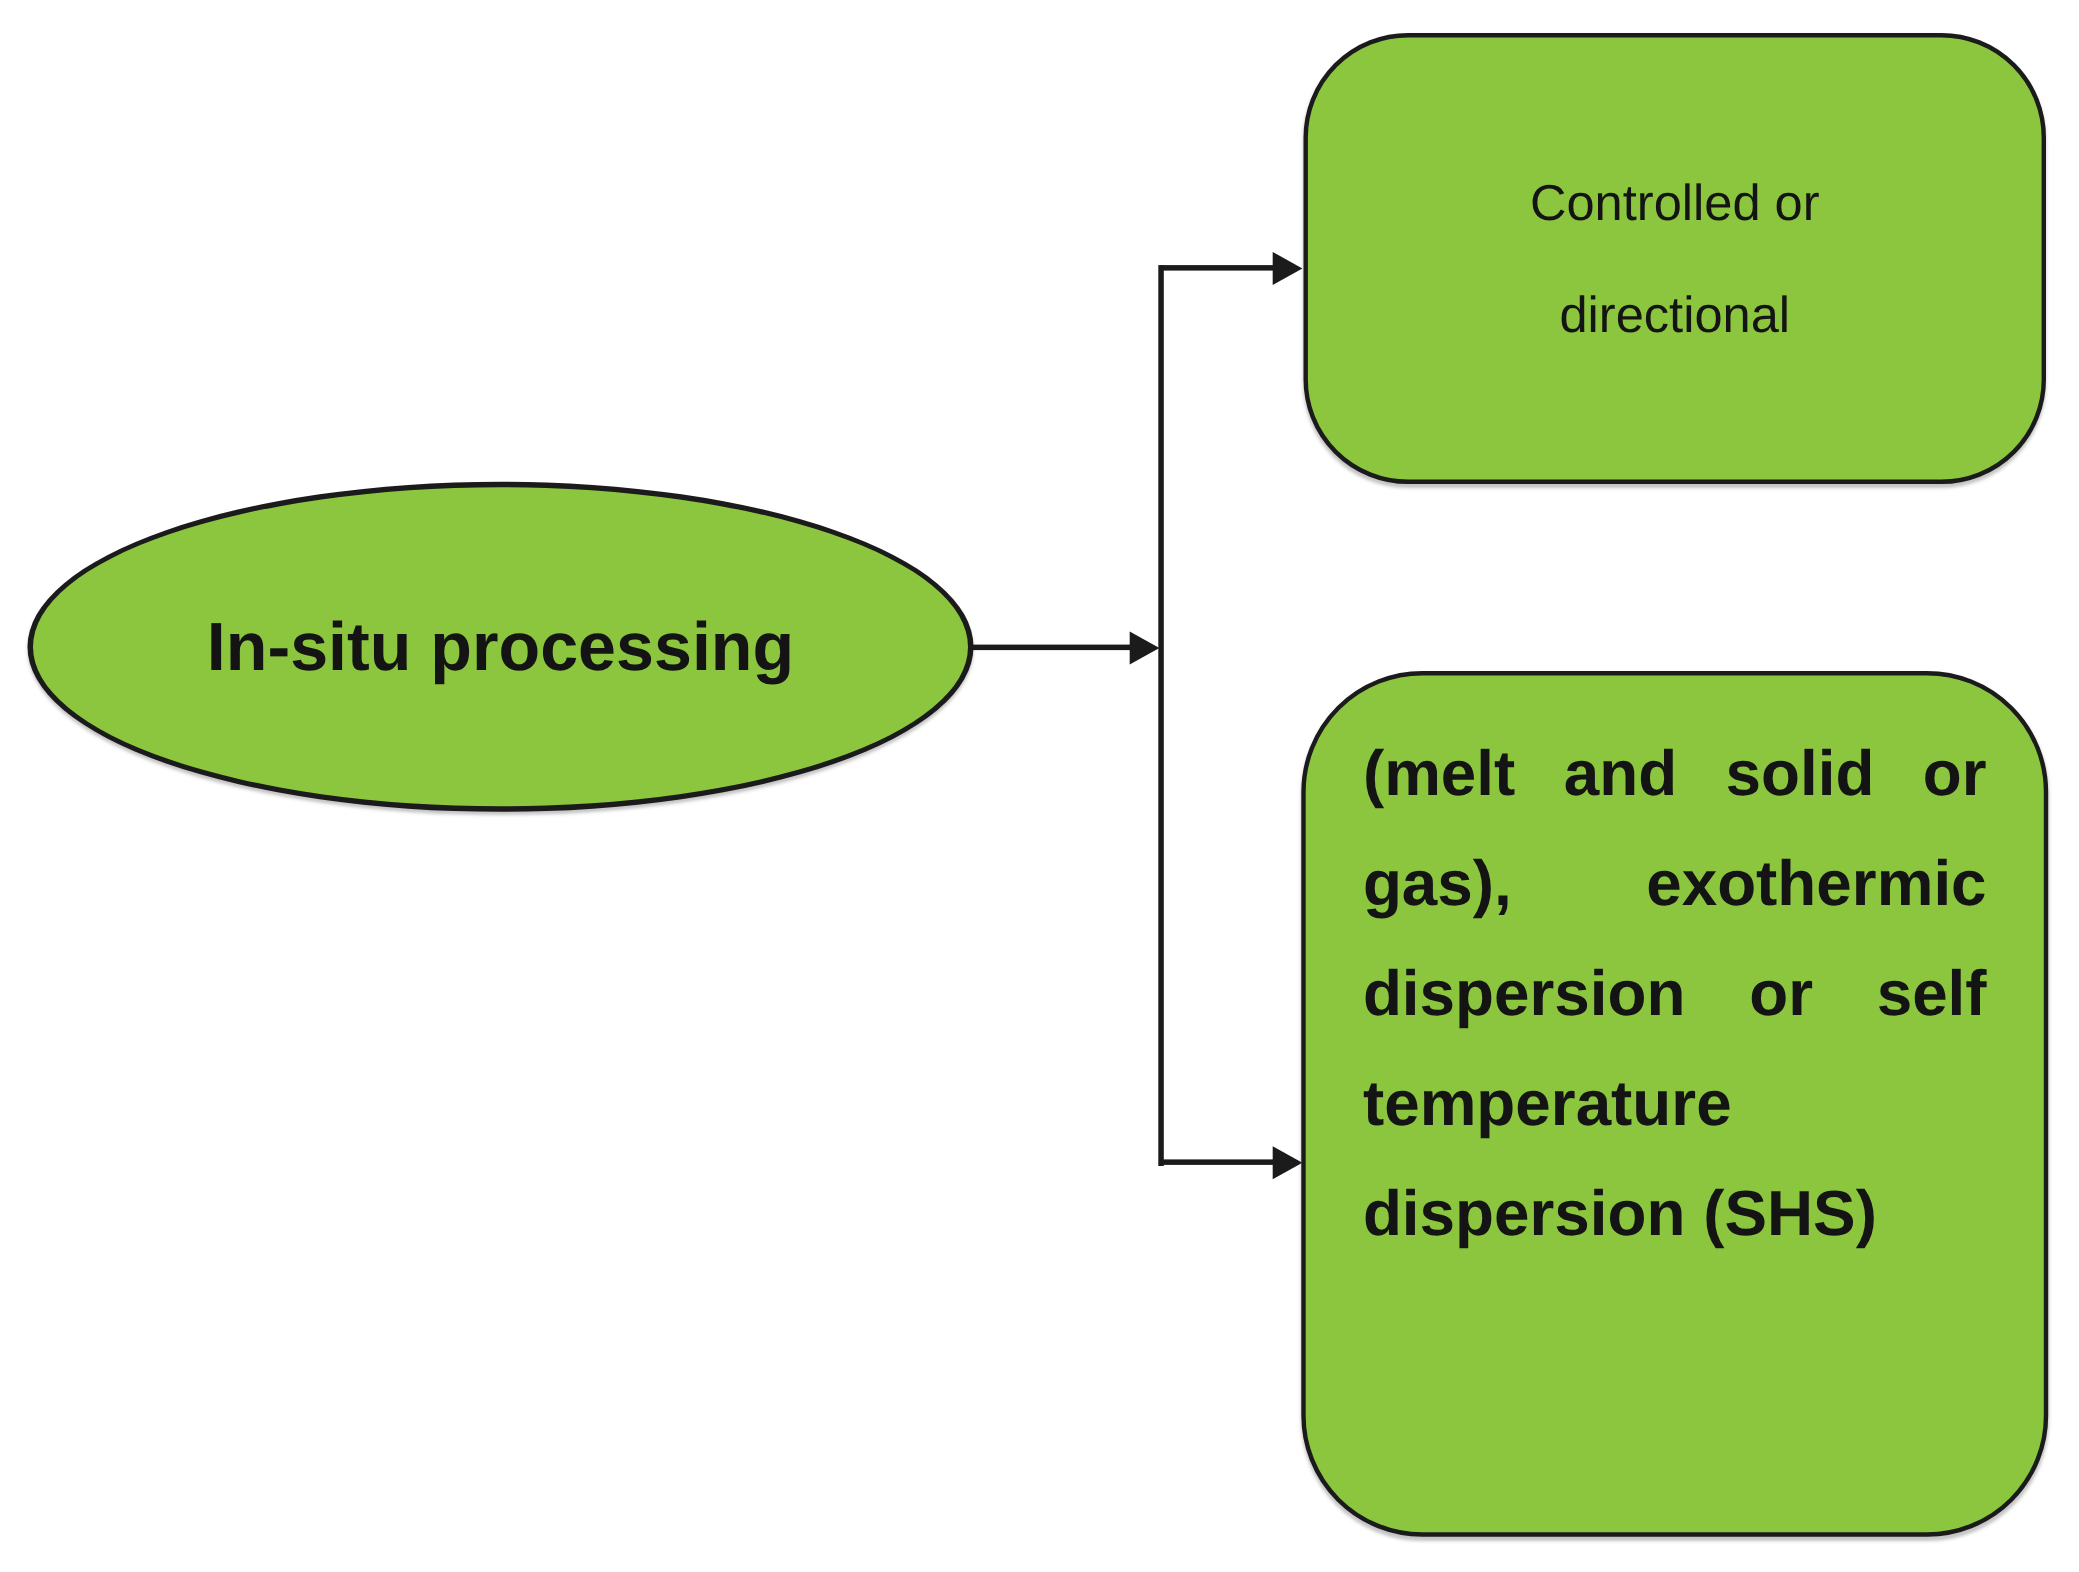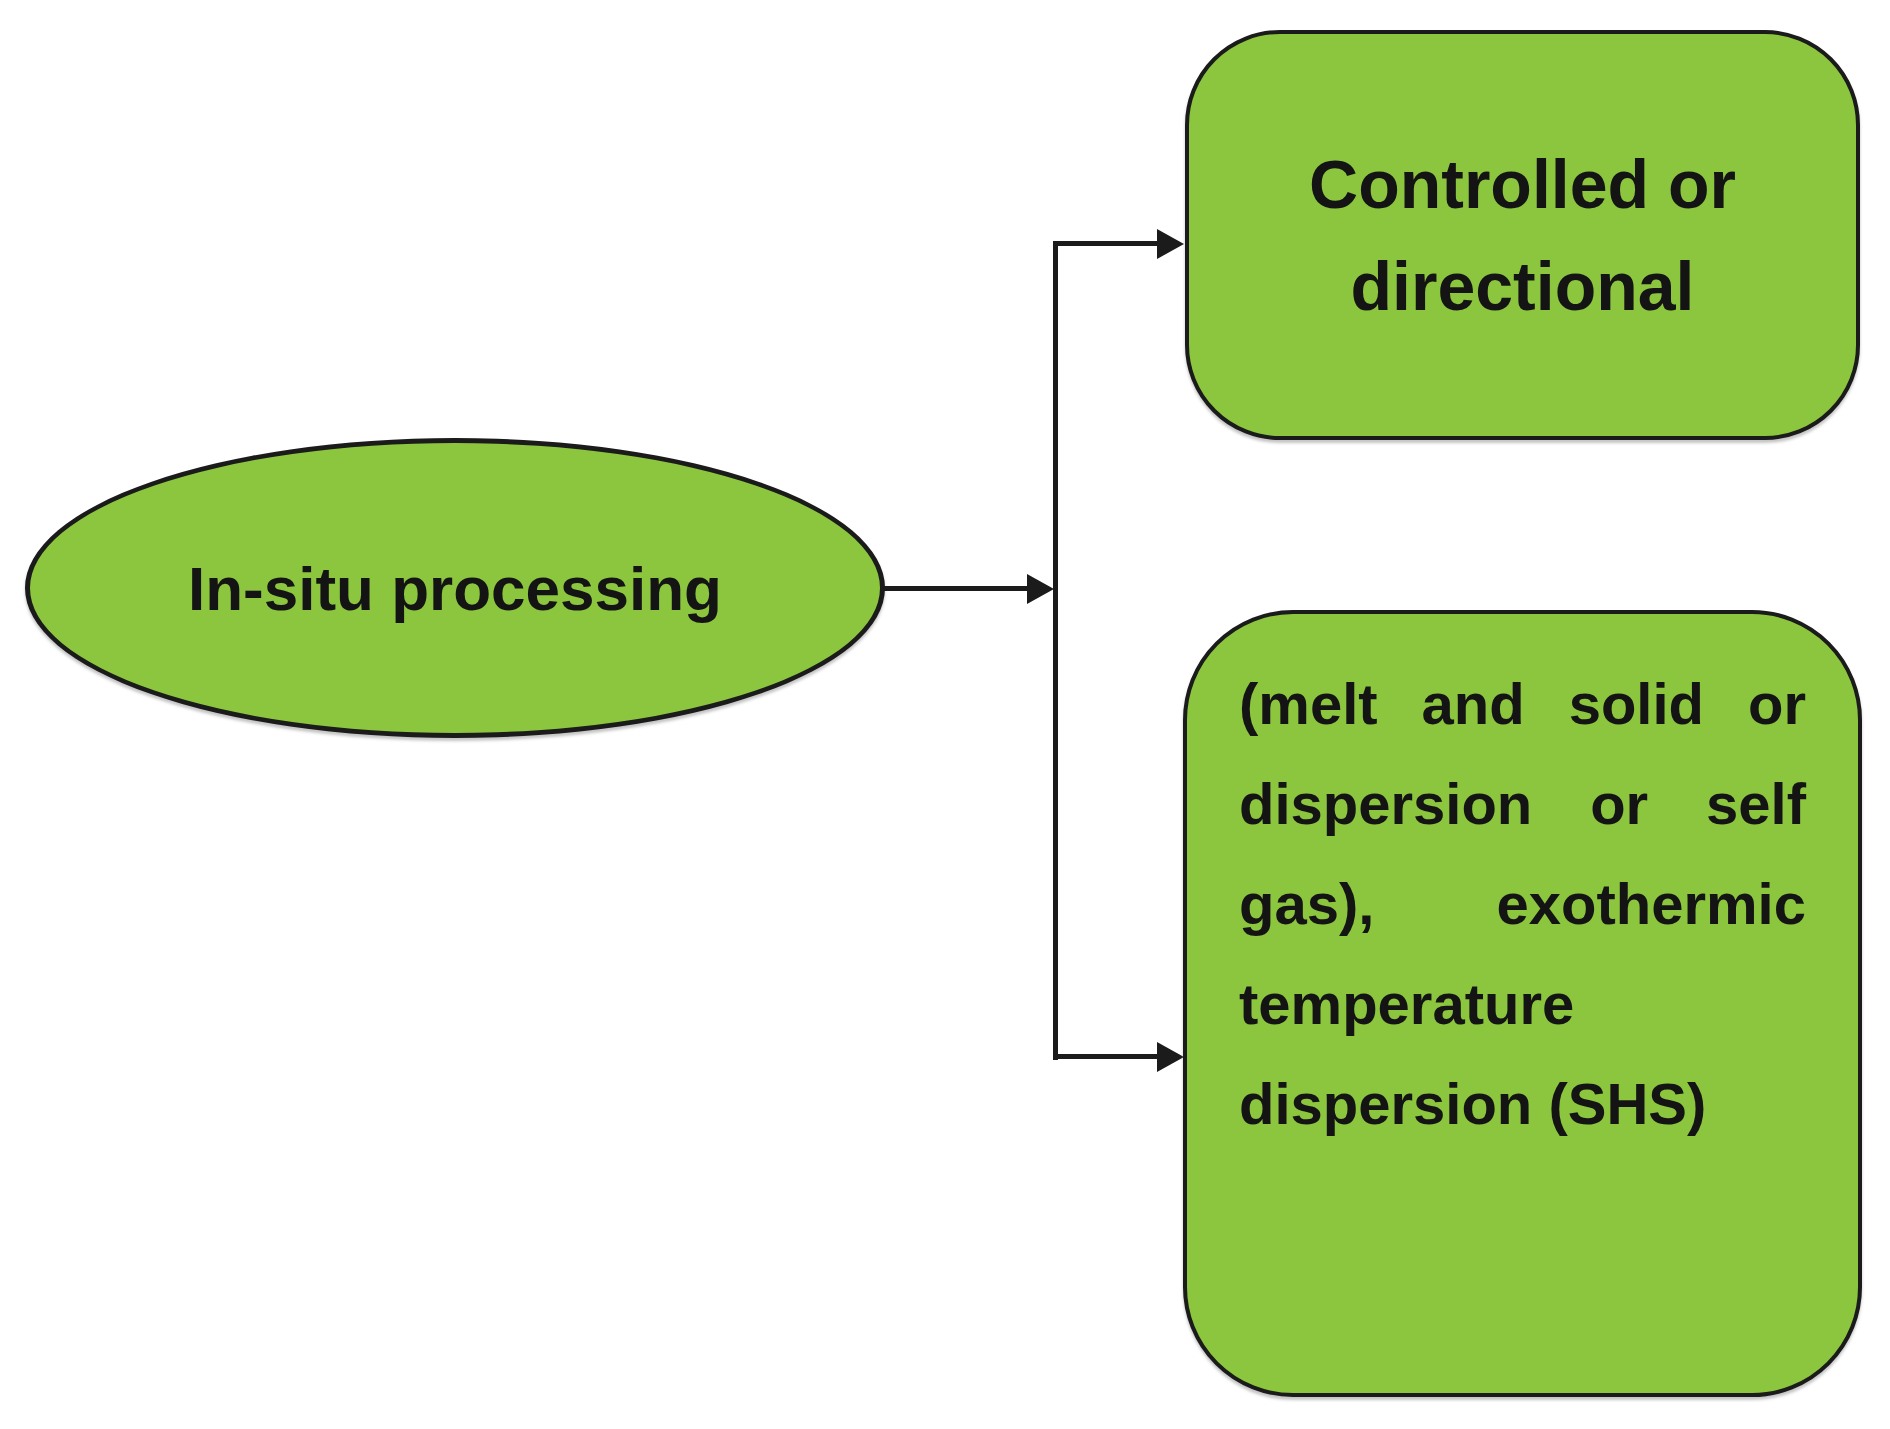--- a/index.html
+++ b/index.html
@@ -49,22 +49,22 @@
     width: 675px;
     height: 410px;
     border-radius: 95px;
     padding: 52px 40px;
     display: flex;
     flex-direction: column;
     justify-content: center;
     text-align: center;
   }
   .box-top .tline {
-    font-size: 68px;
-    font-weight: 700;
+    font-size: 46px;
+    font-weight: 400;
     line-height: 102px;
     white-space: nowrap;
   }
 
   .box-bottom {
     left: 1183px;
     top: 610px;
     width: 679px;
     height: 787px;
     border-radius: 110px;
@@ -146,19 +146,19 @@
   <div class="cline line-branch-bottom"></div>
   <div class="arrowhead ah-bottom"></div>
 
   <div class="node box-top">
     <div class="tline">Controlled or</div>
     <div class="tline">directional</div>
   </div>
 
   <div class="node box-bottom">
     <div class="bline just">(melt and solid or</div>
+    <div class="bline just">gas), exothermic</div>
     <div class="bline just">dispersion or self</div>
-    <div class="bline just">gas), exothermic</div>
     <div class="bline">temperature</div>
     <div class="bline">dispersion (SHS)</div>
   </div>
 
 </div>
 
 </body></html>

